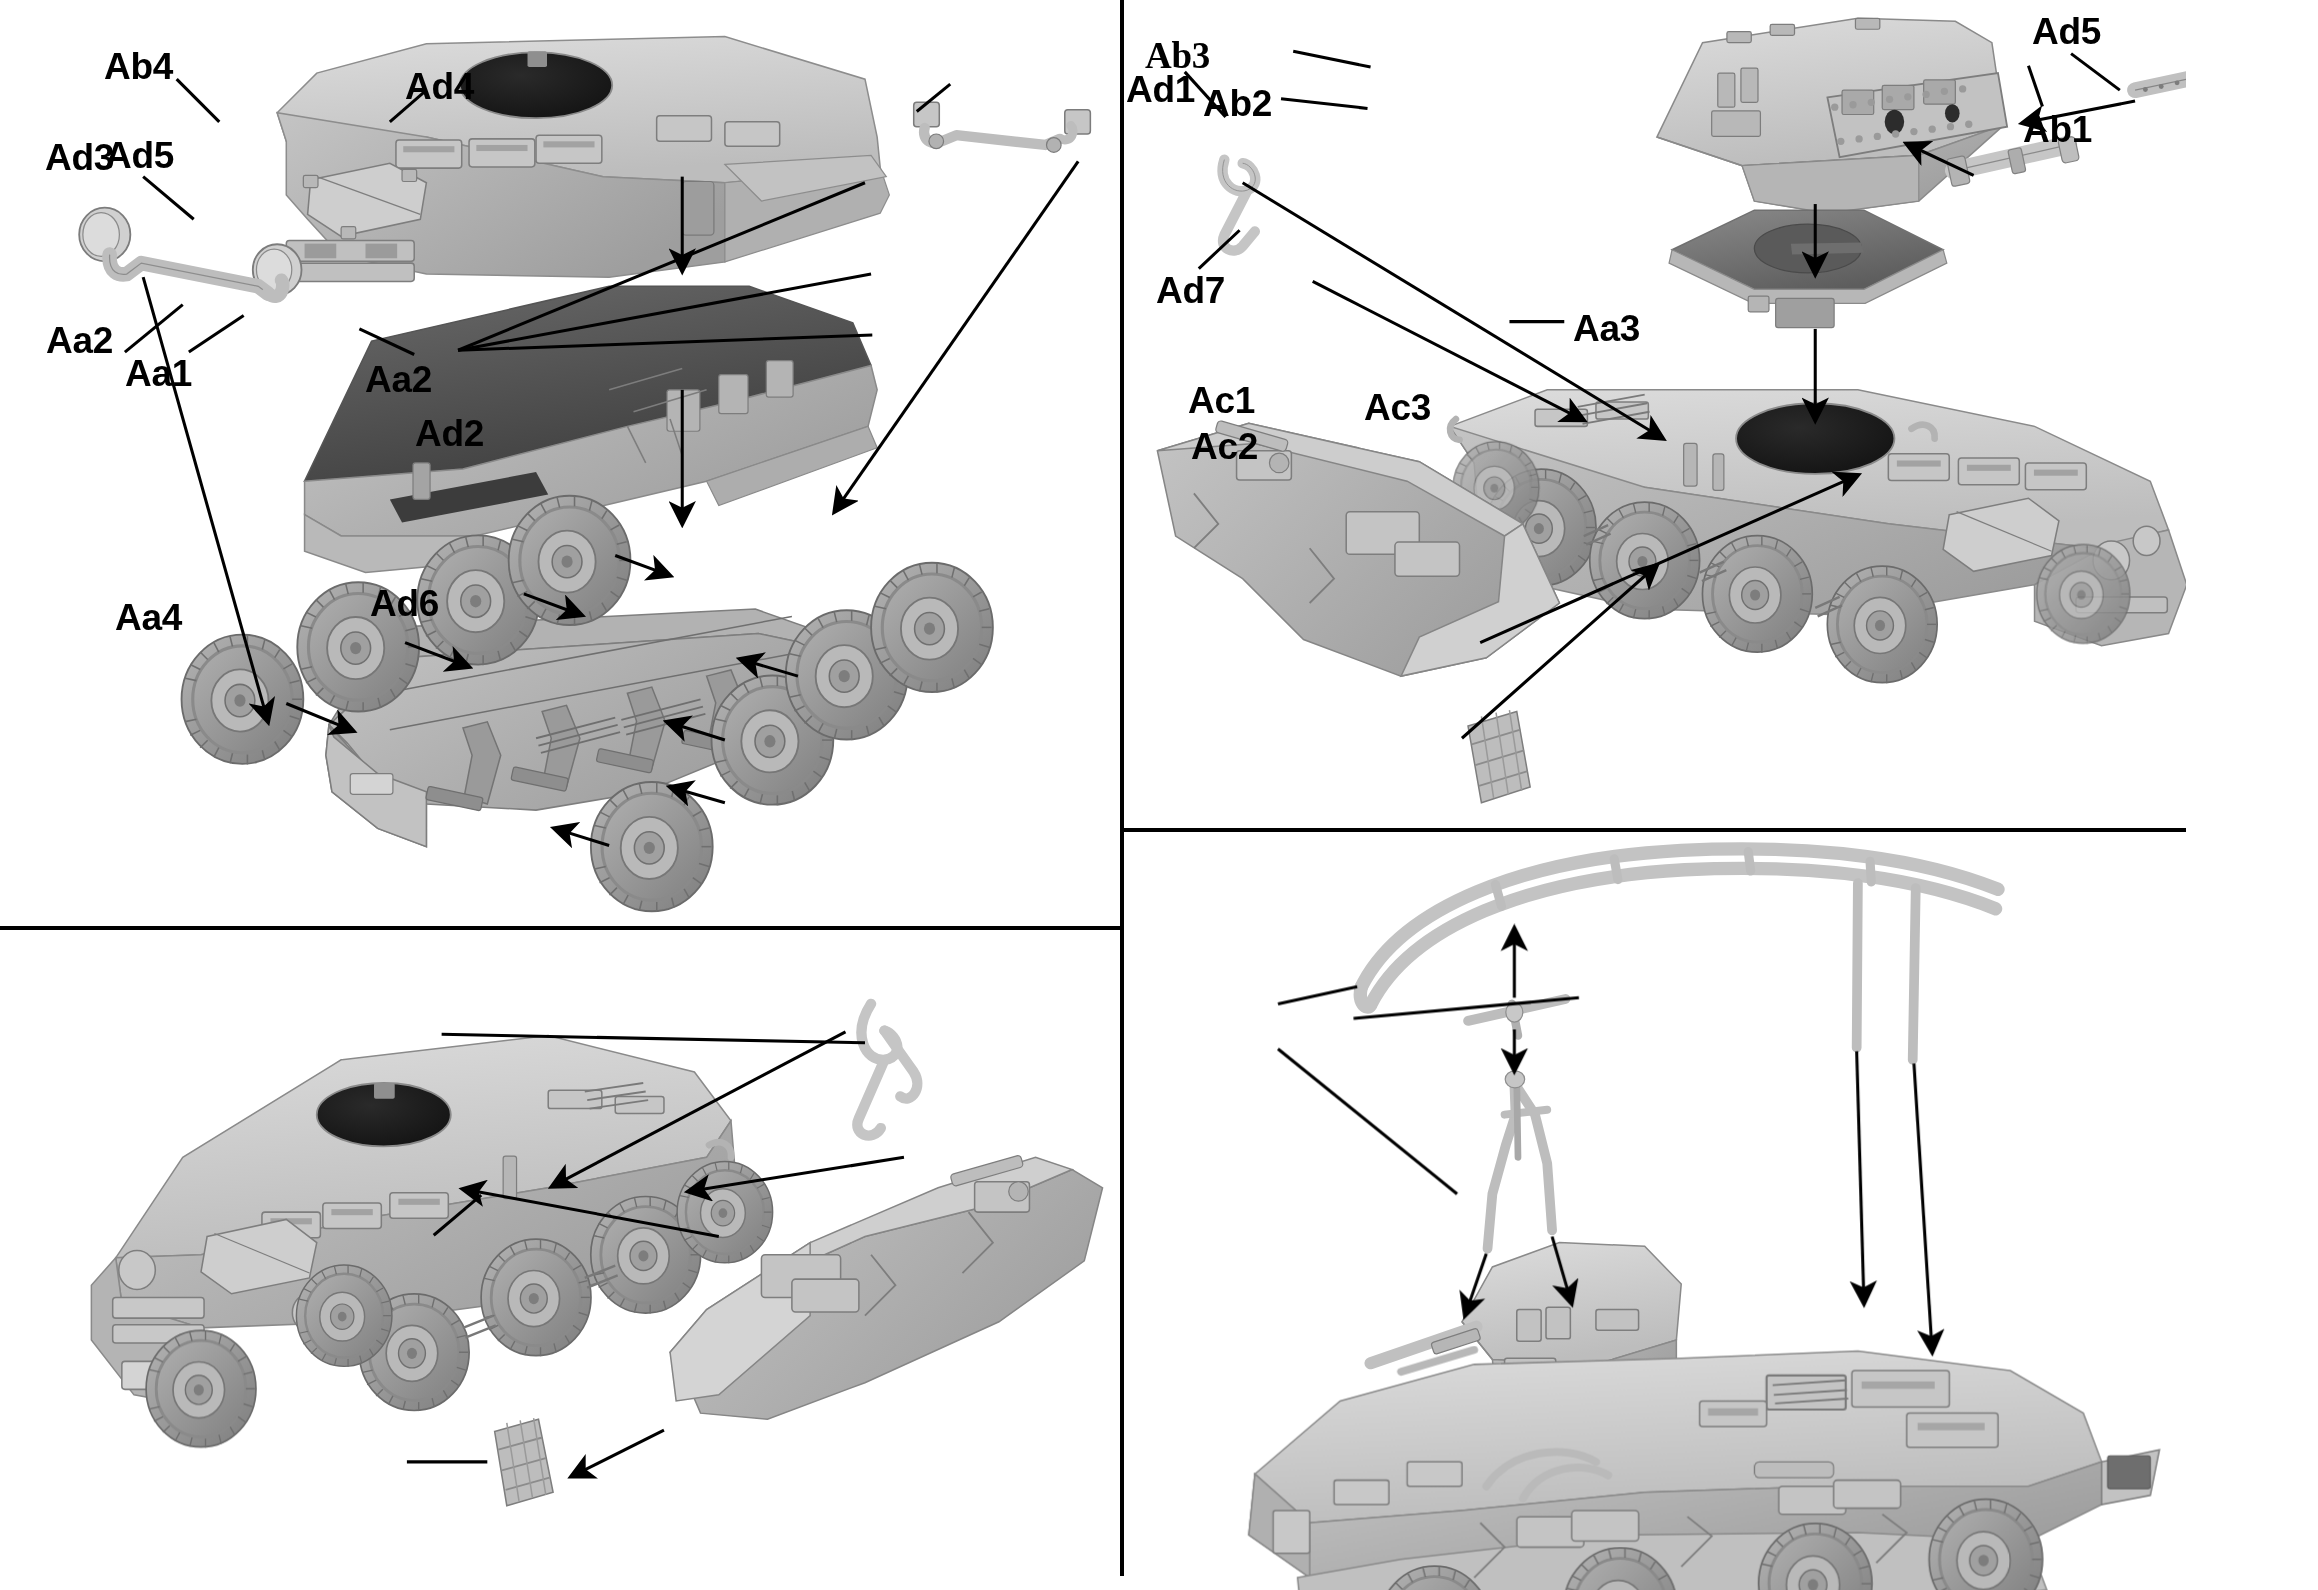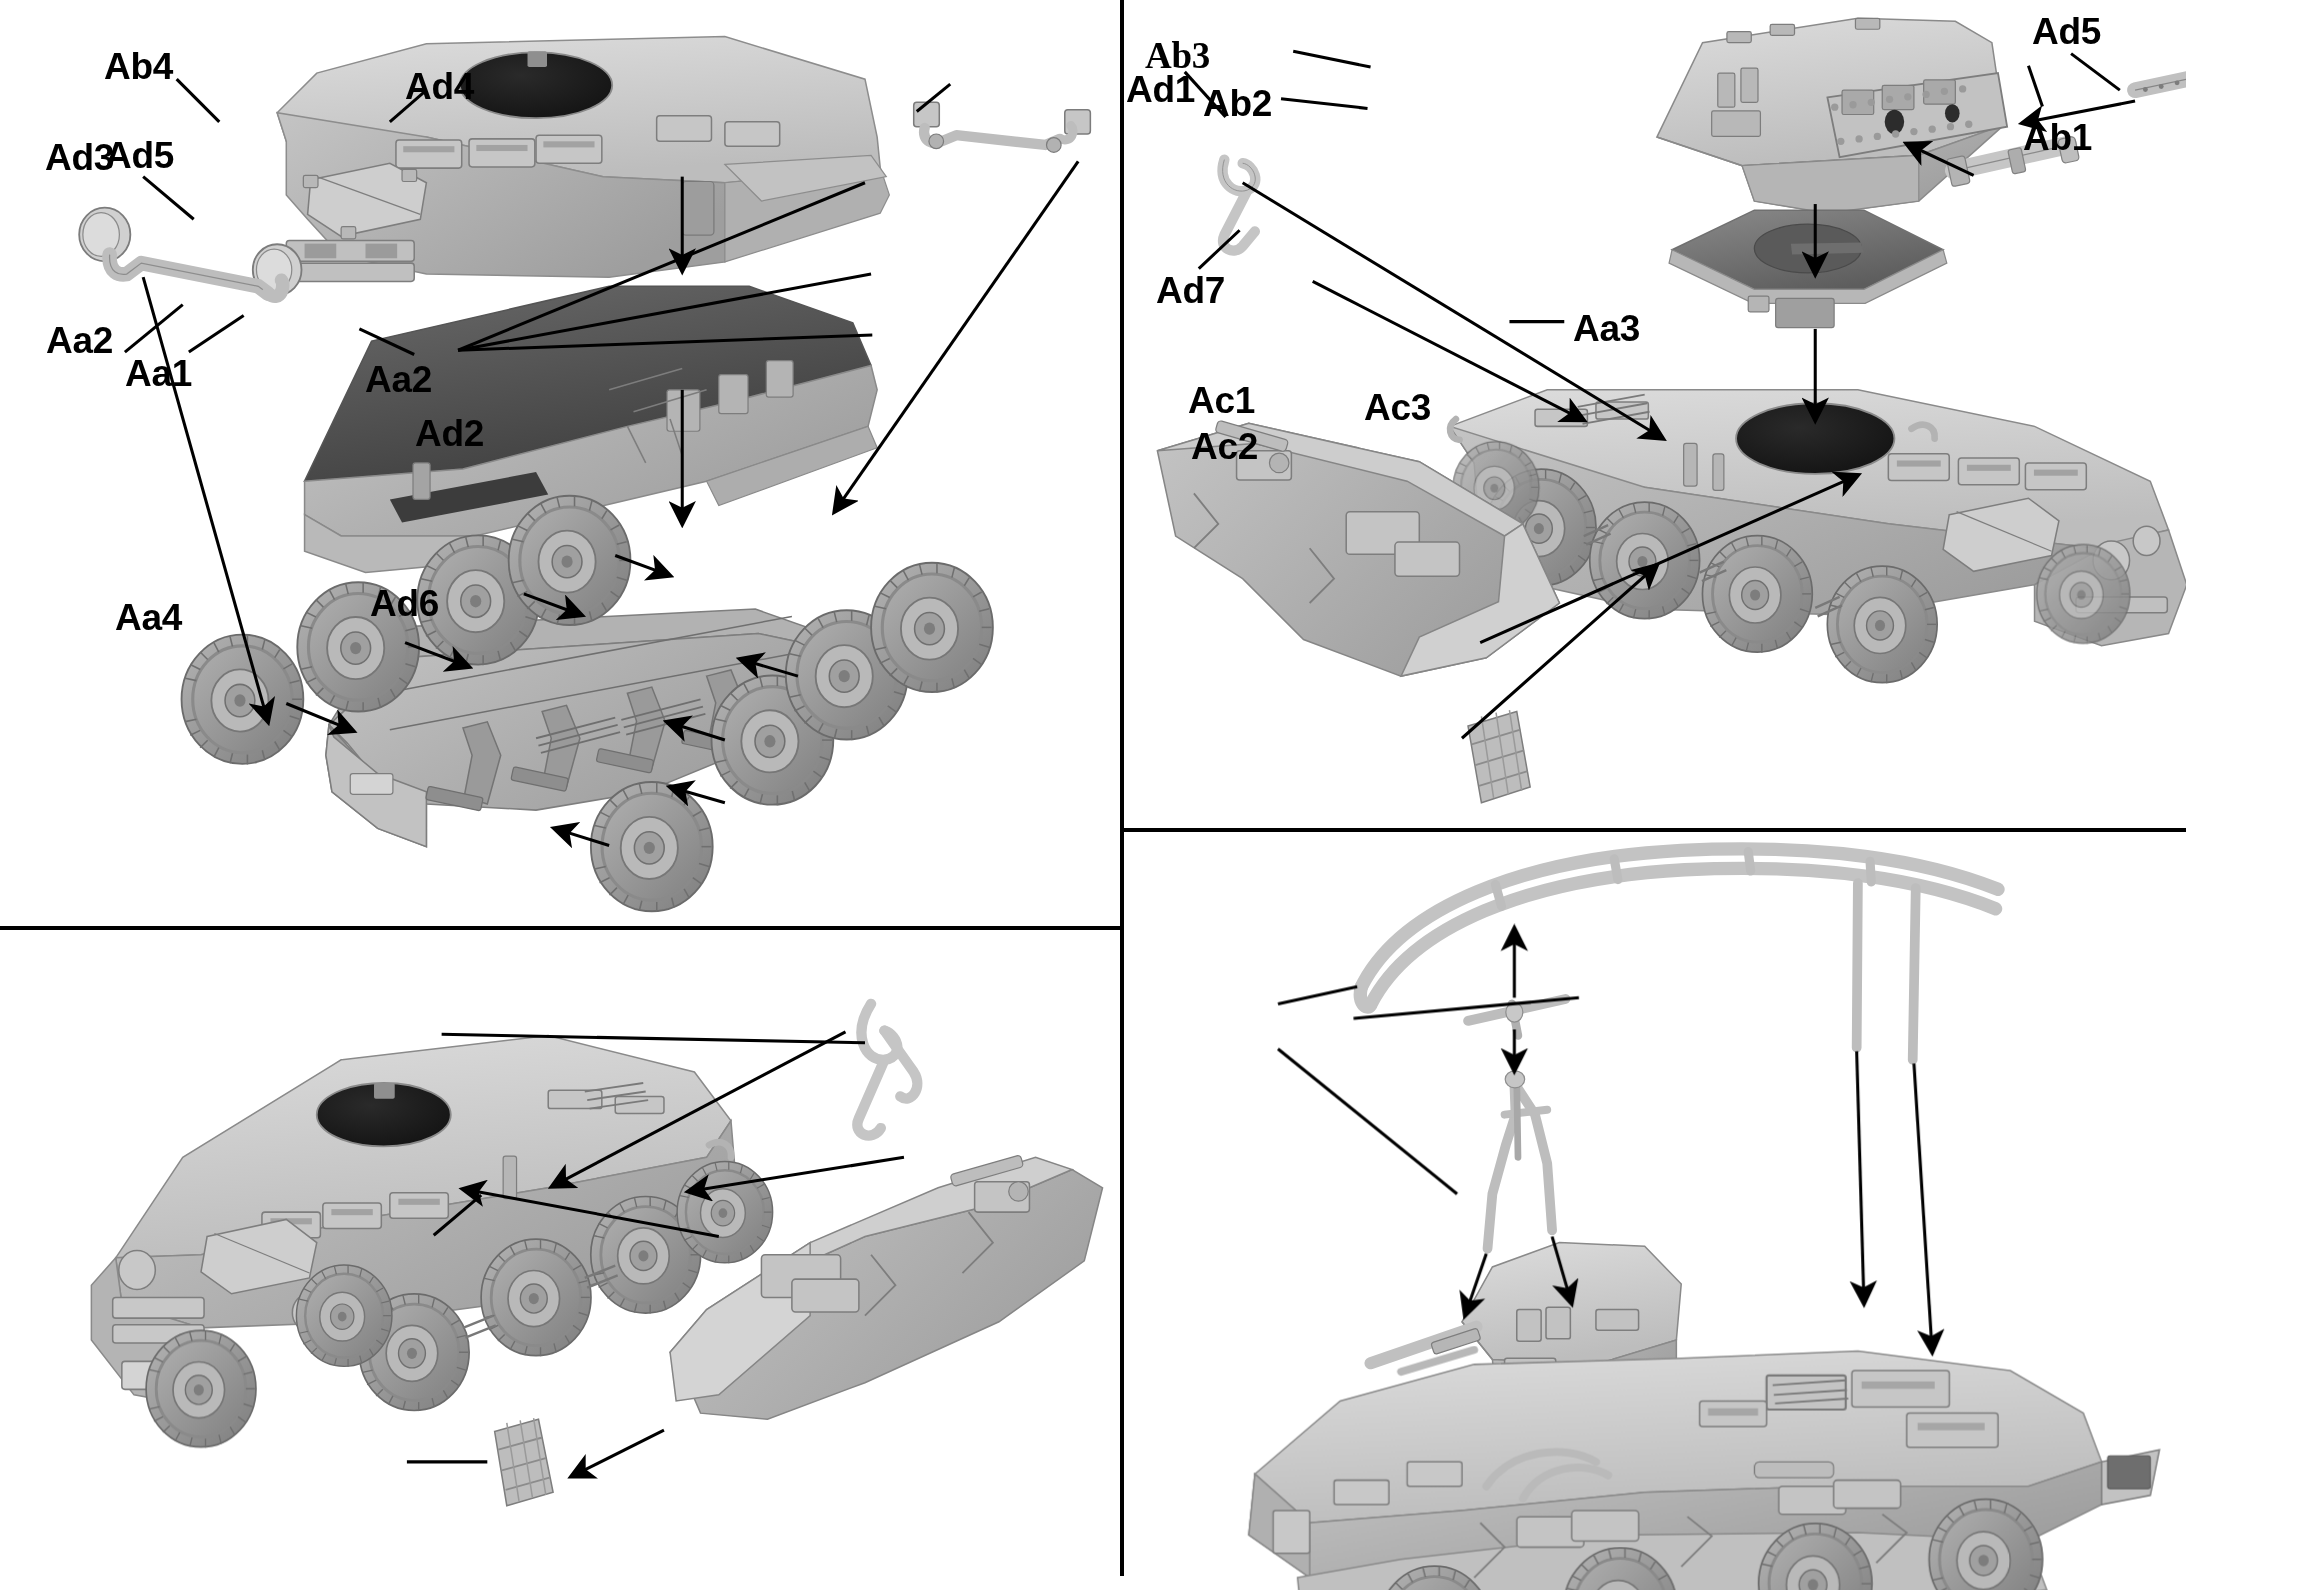--- a/index.html
+++ b/index.html
@@ -734,21 +734,21 @@
   <div class="plabel" style="left:45px; top:139px;">Ad3</div>
   <div class="plabel" style="left:105px; top:137px;">Ad5</div>
   <div class="plabel" style="left:46px; top:322px;">Aa2</div>
   <div class="plabel" style="left:125px; top:355px;">Aa1</div>
   <div class="plabel" style="left:365px; top:361px;">Aa2</div>
 
   <div class="plabel" style="left:2032px; top:12.8px;">Ad5</div>
   <div class="plabel" style="left:1145px; top:37px;font-family:Liberation Serif, serif;">Ab3</div>
   <div class="plabel" style="left:1203px; top:85px;">Ab2</div>
   <div class="plabel" style="left:1126px; top:71px;">Ad1</div>
-  <div class="plabel" style="left:2023px; top:111px;margin-top:8px;">Ab1</div>
+  <div class="plabel" style="left:2023px; top:111px;">Ab1</div>
   <div class="plabel" style="left:1156px; top:272px;">Ad7</div>
   <div class="plabel" style="left:1573px; top:310px;text-align:right;">Aa3</div>
 
   <div class="plabel" style="left:415px; top:415px;">Ad2</div>
   <div class="plabel" style="left:370px; top:585px;text-align:right;">Ad6</div>
   <div class="plabel" style="left:115px; top:599px;">Aa4</div>
 
   <div class="plabel" style="left:1188px; top:382px;">Ac1</div>
   <div class="plabel" style="left:1364px; top:389px;">Ac3</div>
   <div class="plabel" style="left:1191px; top:428px;">Ac2</div>

